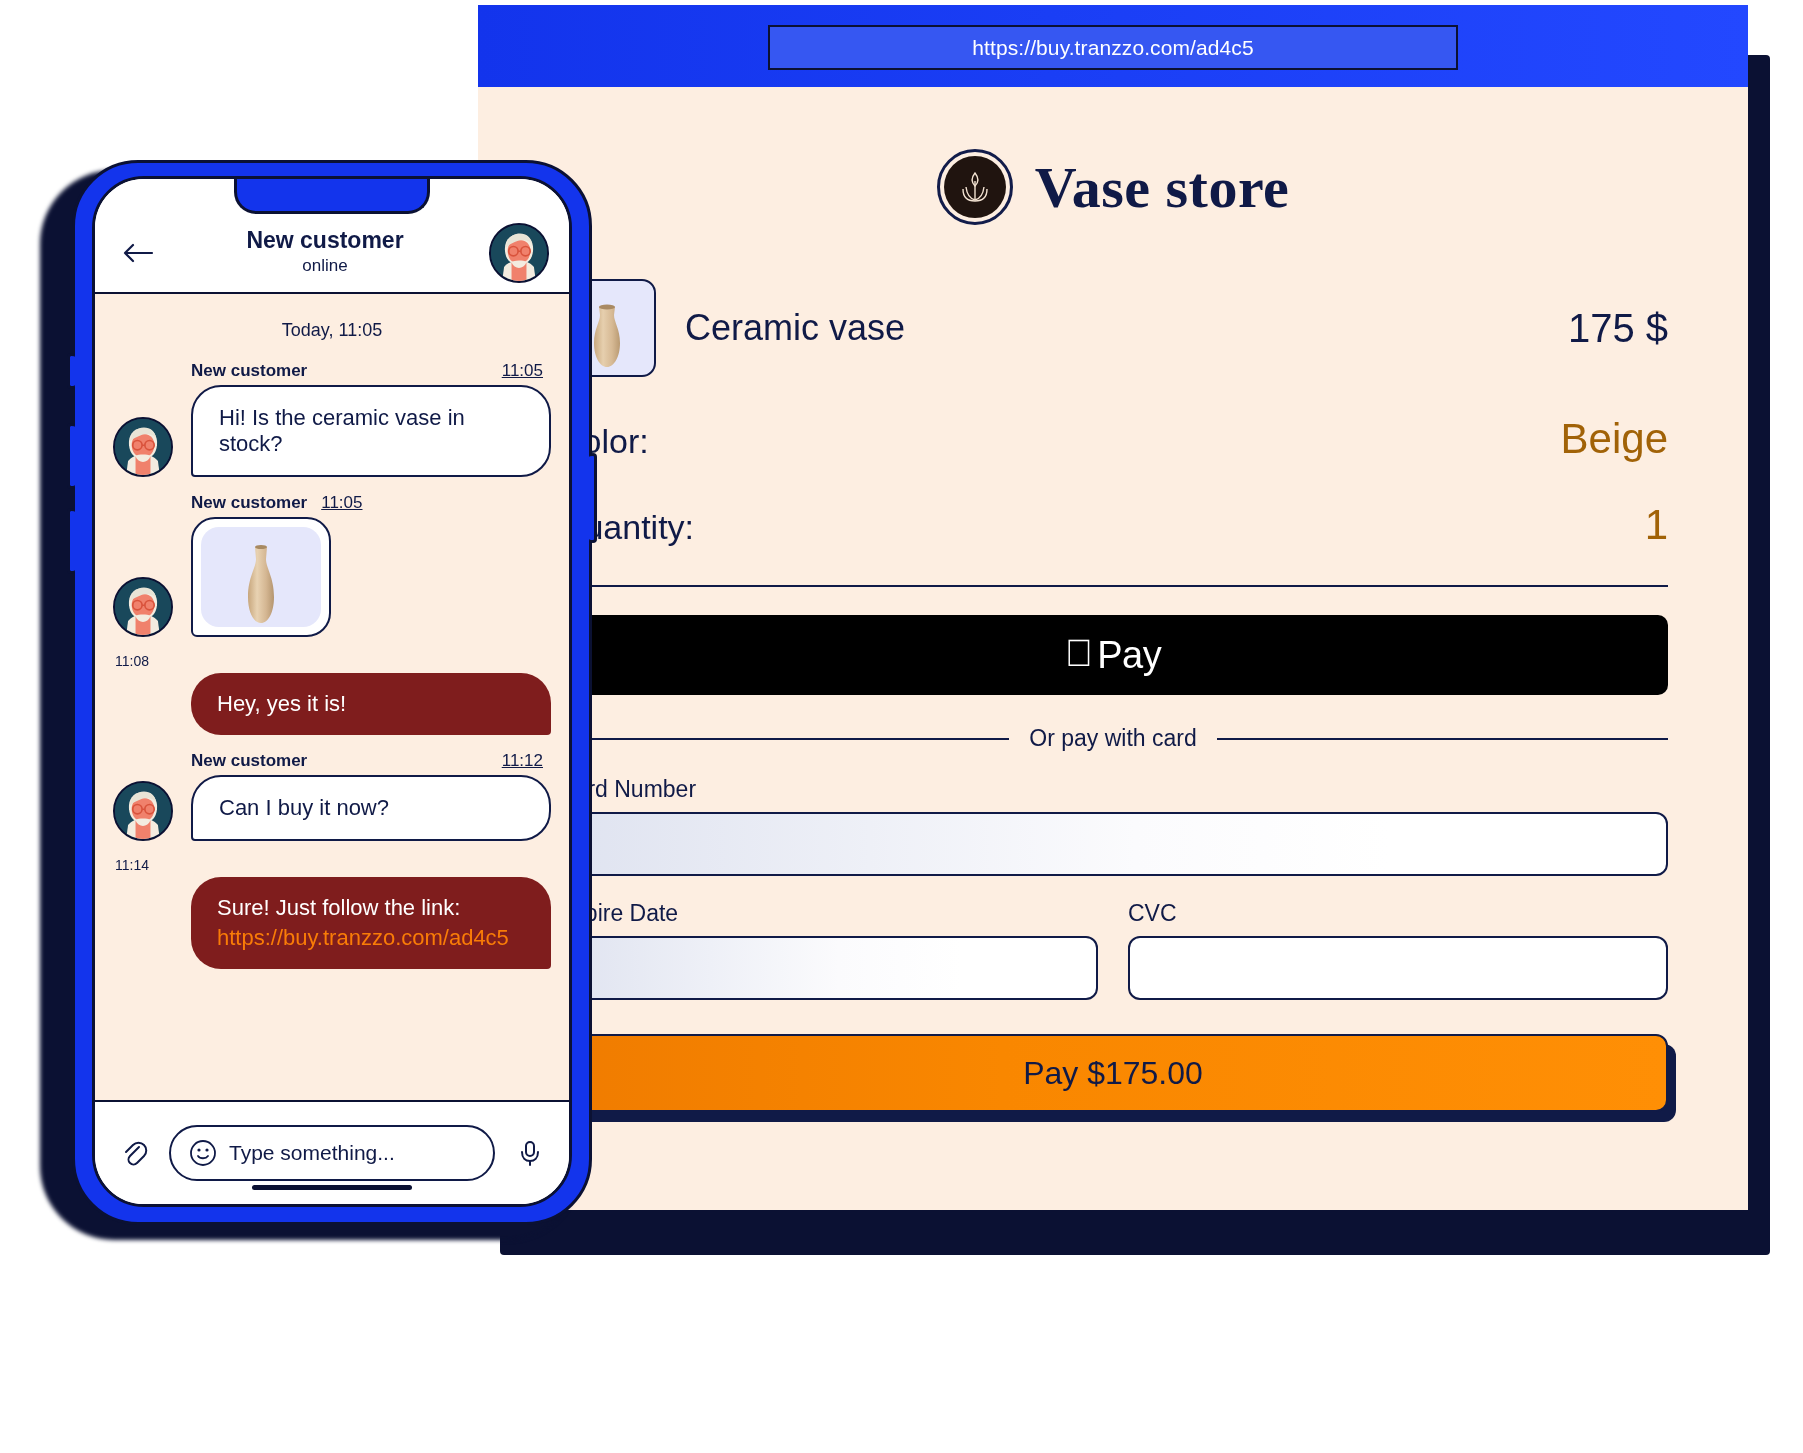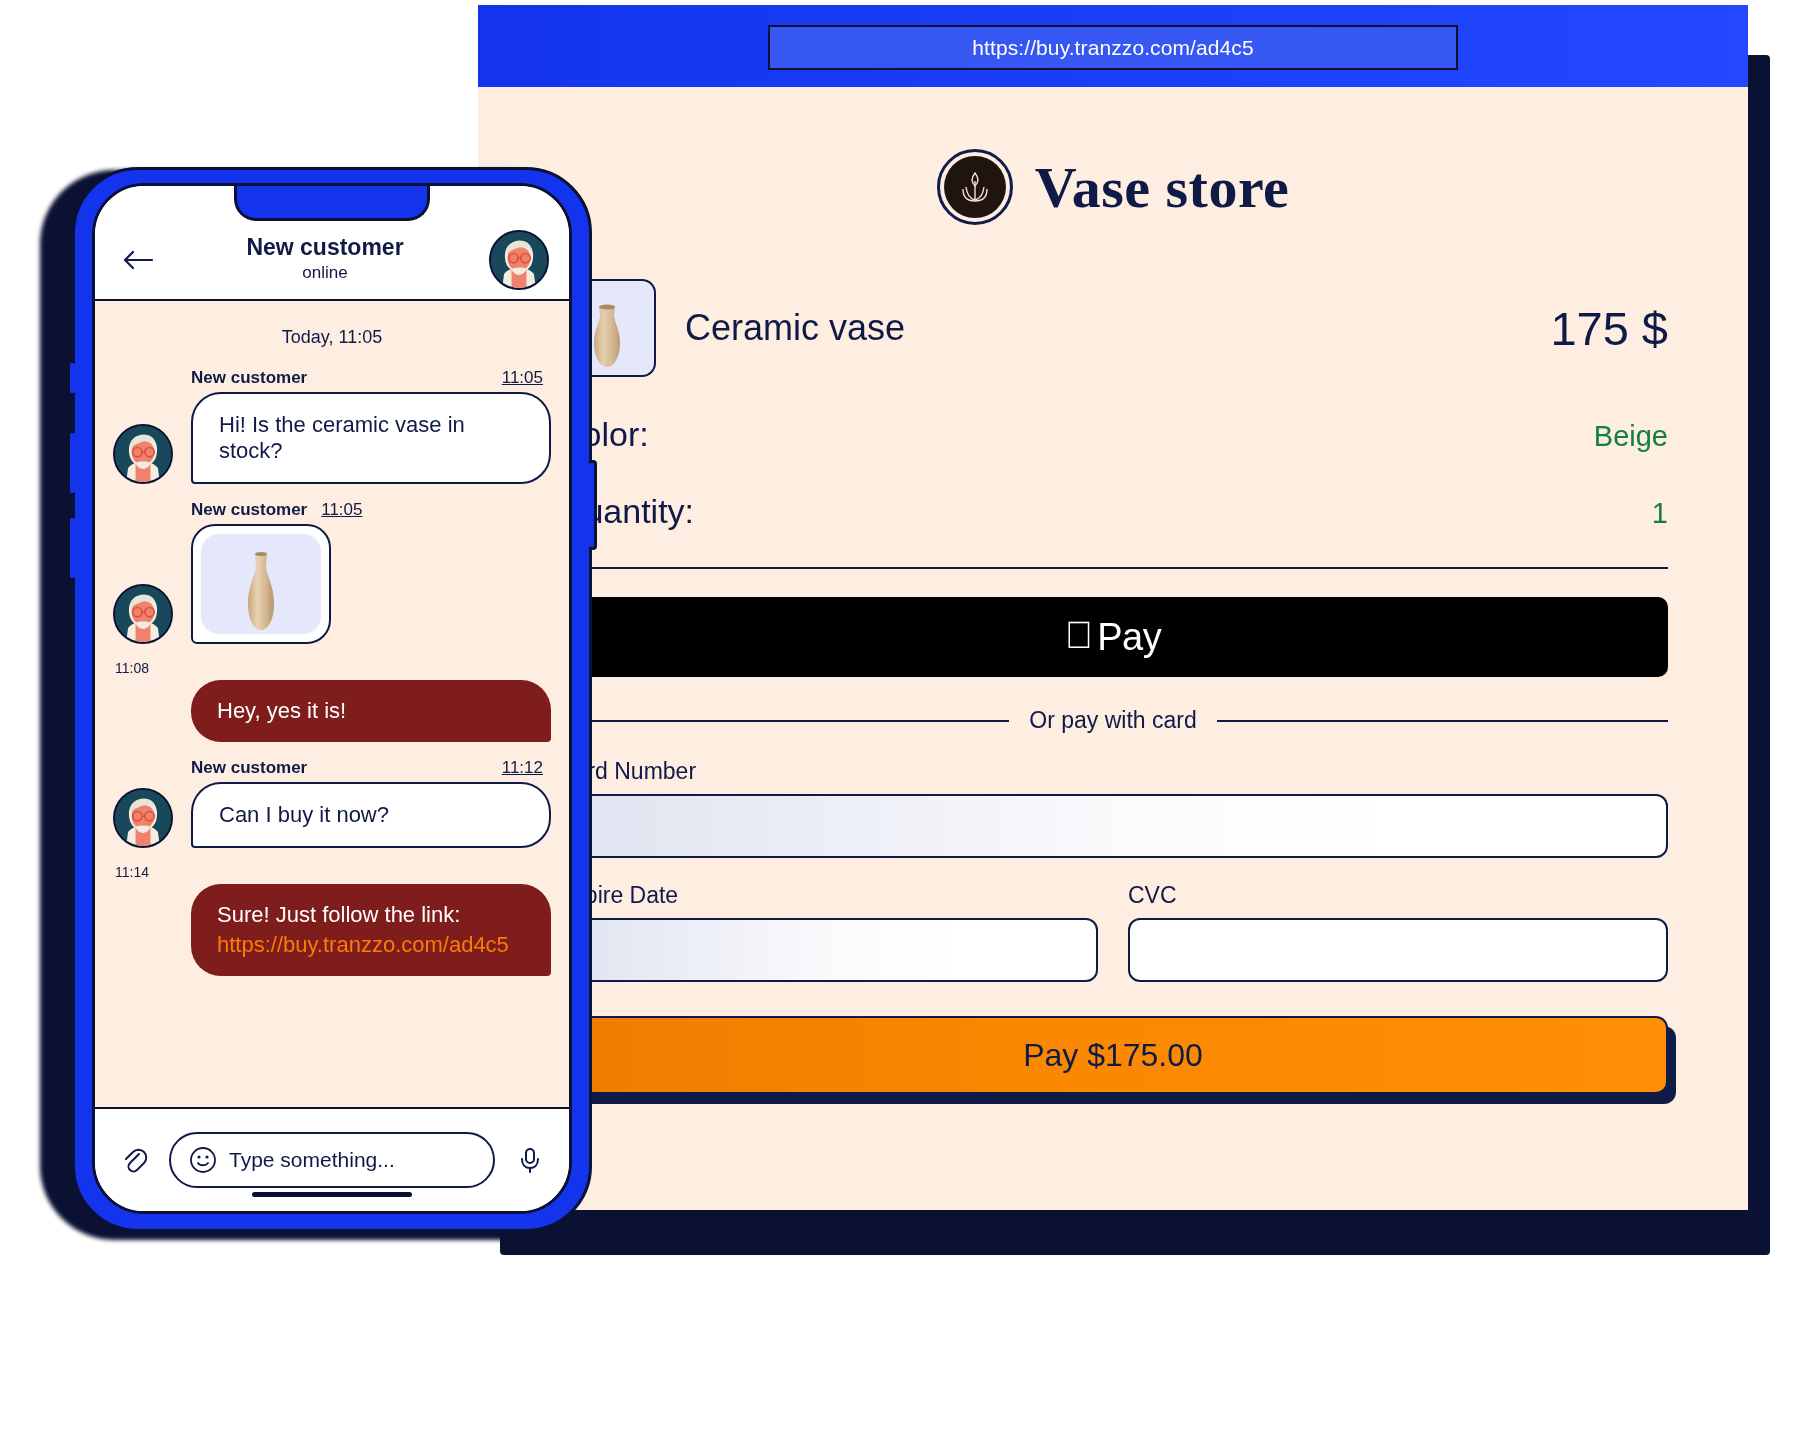--- a/index.html
+++ b/index.html
@@ -116,32 +116,32 @@
     display: flex; align-items: flex-end; justify-content: center;
     overflow: hidden;
     flex: none;
   }
   #product-title {
     font-size: 36px;
     color: #101a47;
     flex: 1;
   }
   #product-price {
-    font-size: 47px;
+    font-size: 40px;
     color: #101a47;
   }
 
   .attr-row {
     display: flex;
     align-items: baseline;
     justify-content: space-between;
     margin-top: 38px;
   }
   .attr-label { font-size: 34px; color: #101a47; }
-  .attr-value { font-size: 29px; color: #15803d; }
+  .attr-value { font-size: 42px; color: #a16207; }
 
   #divider-line {
     margin-top: 36px;
     height: 2px;
     background: #101a47;
   }
 
   
   #applepay-button {
     margin-top: 28px;
@@ -245,21 +245,20 @@
   #phone {
     position: absolute;
     left: 72px;
     top: 160px;
     width: 520px;
     height: 1065px;
     background: #1334ec;
     border: 3px solid #0b1133;
     border-radius: 66px;
     padding: 13px 17px 15px 17px;
-    margin-top: 7px;
   }
   
   .phone-btn {
     position: absolute;
     background: #1334ec;
     border: 3px solid #0b1133;
     border-radius: 4px;
   }
   #btn-mute { left: -8px; top: 190px; width: 8px; height: 36px; border-right: none; }
   #btn-vol-up { left: -8px; top: 260px; width: 8px; height: 66px; border-right: none; }

